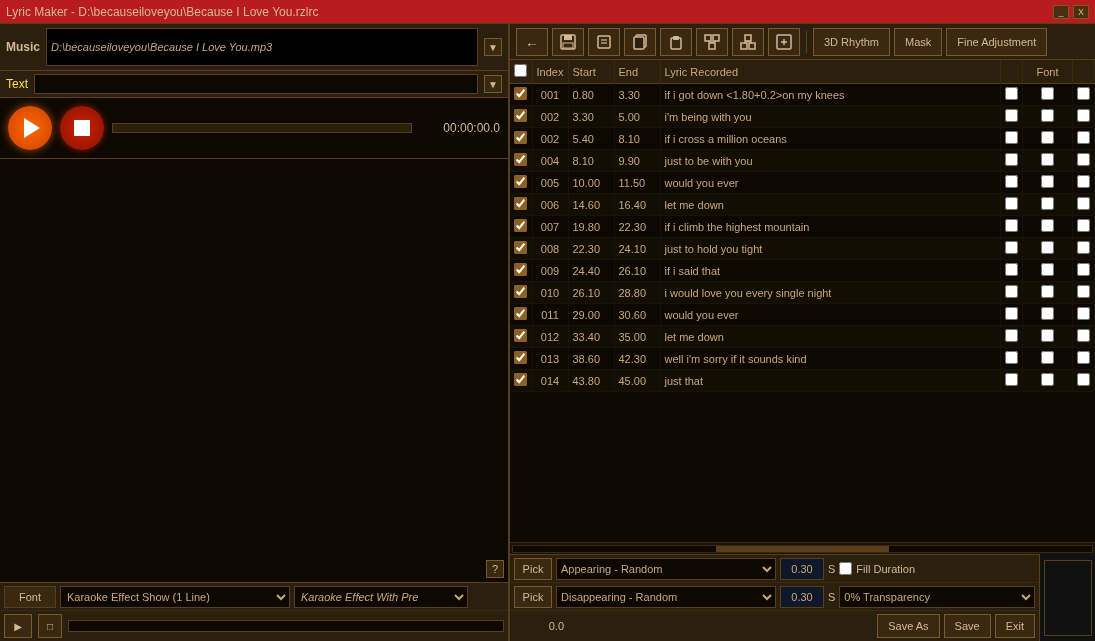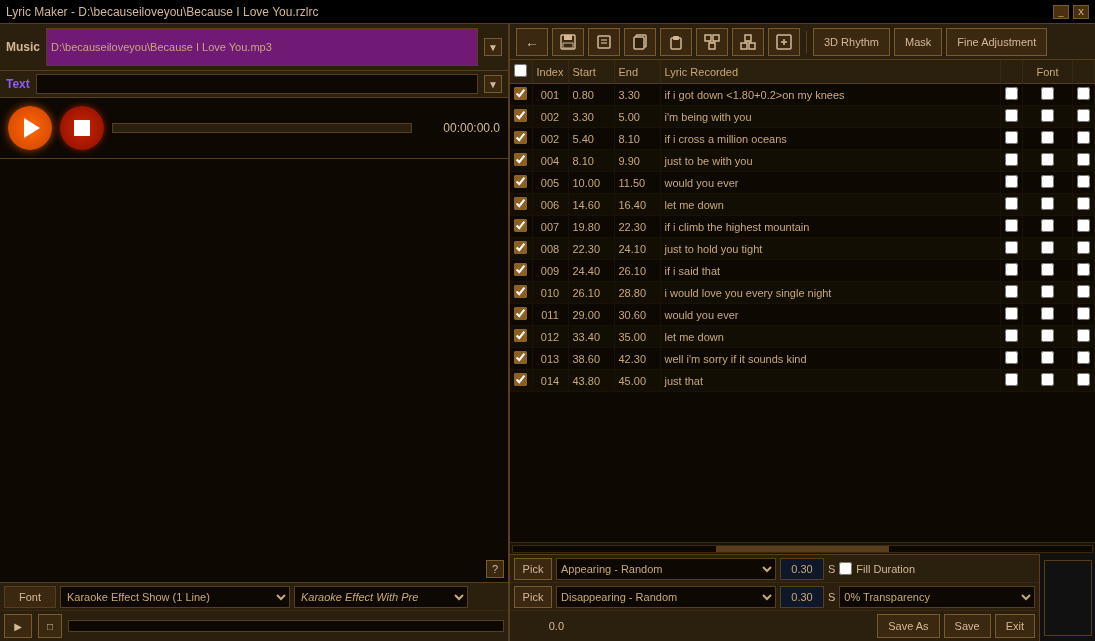--- a/index.html
+++ b/index.html
@@ -8,21 +8,21 @@
       height: 641px;
       background: #2b1f0e;
       font-family: 'Segoe UI', Tahoma, Arial, sans-serif;
       font-size: 12px;
       color: #d4b896;
       overflow: hidden;
     }
 
     
     #title-bar {
-      background: #000000;
+      background: #b91c1c;
       height: 24px;
       display: flex;
       align-items: center;
       justify-content: space-between;
       padding: 0 6px;
       border-bottom: 1px solid #5a3e1b;
     }
     #title-bar .title-text {
       color: #d4b896;
       font-size: 12px;
@@ -67,40 +67,41 @@
       gap: 6px;
       border-bottom: 1px solid #5a3e1b;
     }
     #music-bar label {
       color: #d4b896;
       font-size: 12px;
       font-weight: bold;
     }
     #music-path {
       flex: 1;
-      background: #701a75;
+      background: #000000;
       border: 1px solid #5a3e1b;
       color: #c8a878;
       padding: 18px 4px;
       font-size: 11px;
       height: 20px;
+      font-style: italic;
     }
 
     #text-bar {
       background: #2b1f0e;
       padding: 3px 6px;
       display: flex;
       align-items: center;
       gap: 6px;
       border-bottom: 1px solid #5a3e1b;
     }
     #text-bar label {
-      color: #8b5cf6;
+      color: #fde047;
       font-size: 12px;
-      font-weight: bold;
+      font-weight: normal;
     }
     #text-input {
       flex: 1;
       background: #0d0902;
       border: 1px solid #5a3e1b;
       color: #c8a878;
       padding: 2px 4px;
       font-size: 11px;
       height: 20px;
     }

